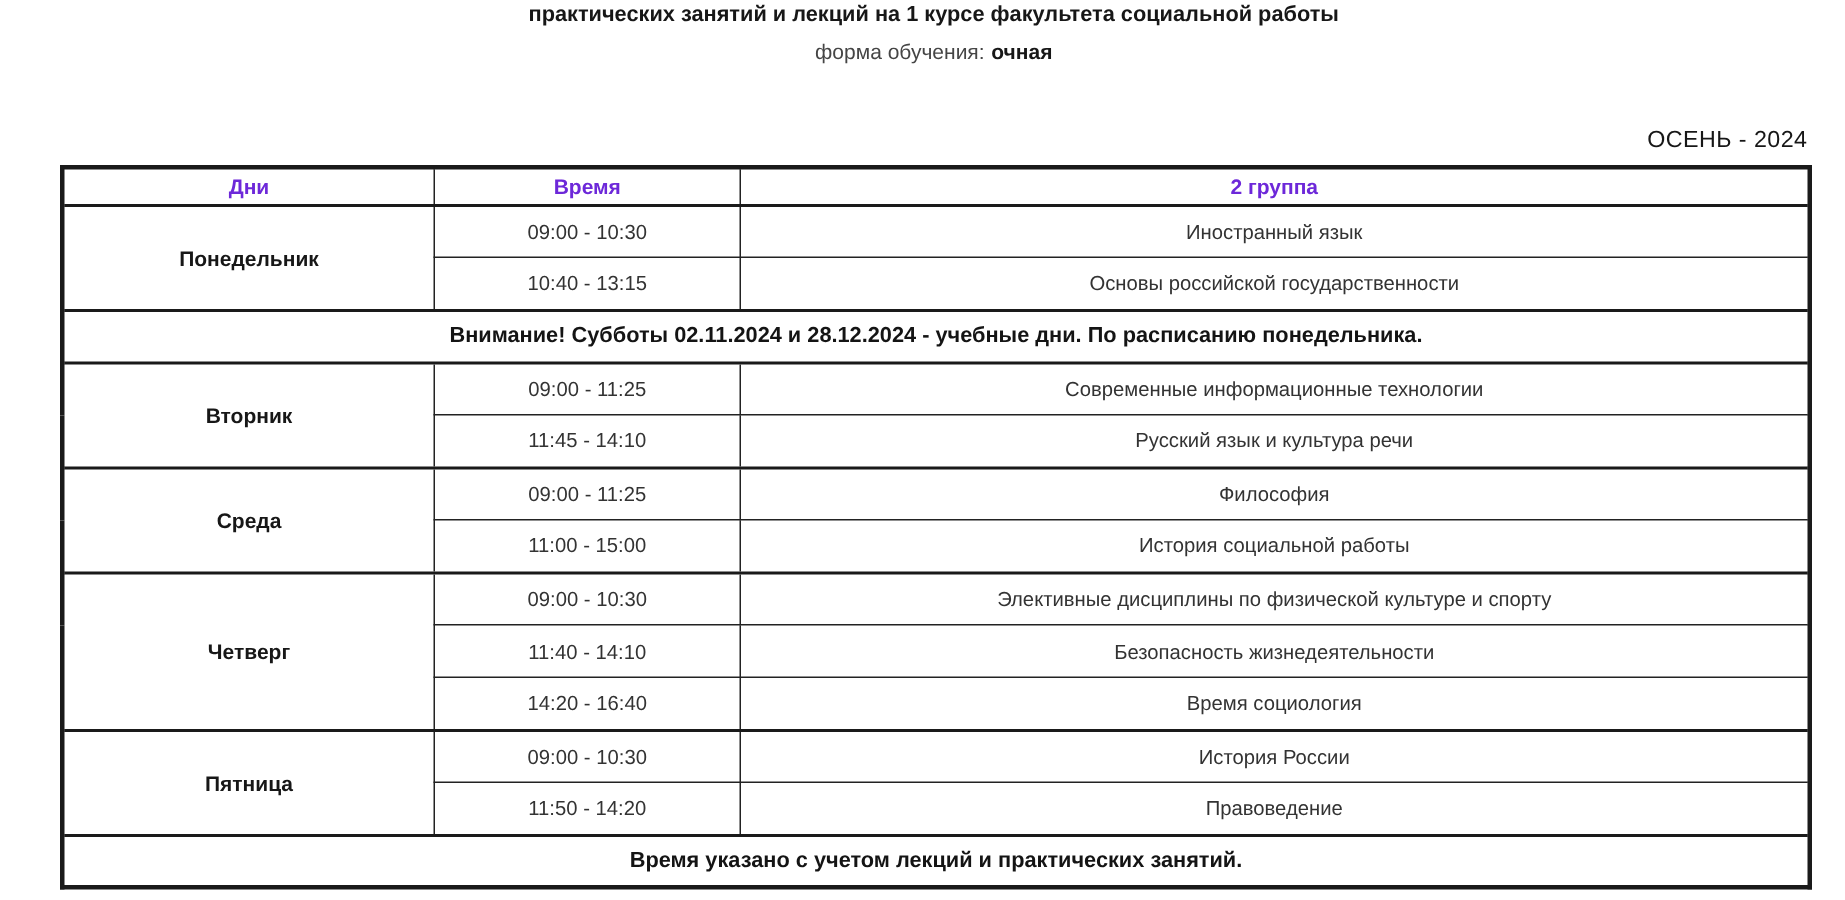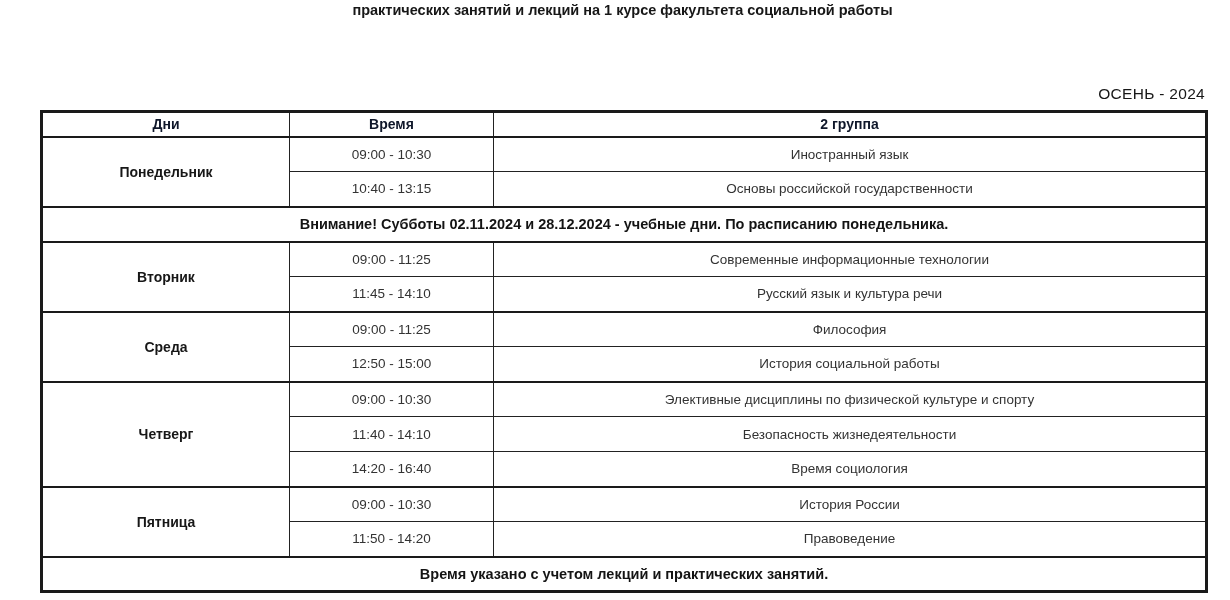--- a/index.html
+++ b/index.html
@@ -61,21 +61,21 @@
     padding: 0 6px;
     background: #ffffff;
   }
   .schedule tr.day-start th,
   .schedule tr.day-start td { border-top: 2.4px solid #1a1a1a; }
 
   .schedule thead tr { height: 25px; }
   .schedule tbody tr { height: 35px; }
 
   .schedule th {
-    font-size: 14px; font-weight: bold; color: #0f172a;
+    font-size: 14px; font-weight: bold; color: #6d28d9;
   }
   td.day-cell {
     font-size: 14px; font-weight: bold; color: #171717;
   }
   td.time-cell {
     font-size: 13.5px; font-weight: normal; color: #333333;
   }
   td.subject-cell {
     font-size: 13.5px; font-weight: normal; color: #333333;
   }
@@ -84,20 +84,24 @@
   }
 </style>
 </head>
 <body>
 
 <div class="page">
 
   <div class="header-block">
     <div class="hline">
       <span class="doc-subtitle">практических занятий и лекций на 1 курсе факультета социальной работы</span>
+    </div>
+    <div class="hline hline4">
+      <span class="label-light">форма обучения:</span>
+      <span class="value-bold">очная</span>
     </div>
   </div>
 
   <div class="season">ОСЕНЬ - 2024</div>
 
   <table class="schedule">
     <colgroup>
       <col style="width:248px">
       <col style="width:204px">
       <col style="width:713px">
@@ -134,21 +138,21 @@
         <td class="time-cell">11:45 - 14:10</td>
         <td class="subject-cell">Русский язык и культура речи</td>
       </tr>
 
       <tr class="day-start">
         <td class="day-cell" rowspan="2">Среда</td>
         <td class="time-cell">09:00 - 11:25</td>
         <td class="subject-cell">Философия</td>
       </tr>
       <tr>
-        <td class="time-cell">12:50 - 15:00</td>
+        <td class="time-cell">11:00 - 15:00</td>
         <td class="subject-cell">История социальной работы</td>
       </tr>
 
       <tr class="day-start">
         <td class="day-cell" rowspan="3">Четверг</td>
         <td class="time-cell">09:00 - 10:30</td>
         <td class="subject-cell">Элективные  дисциплины по физической  культуре и спорту</td>
       </tr>
       <tr>
         <td class="time-cell">11:40 - 14:10</td>

